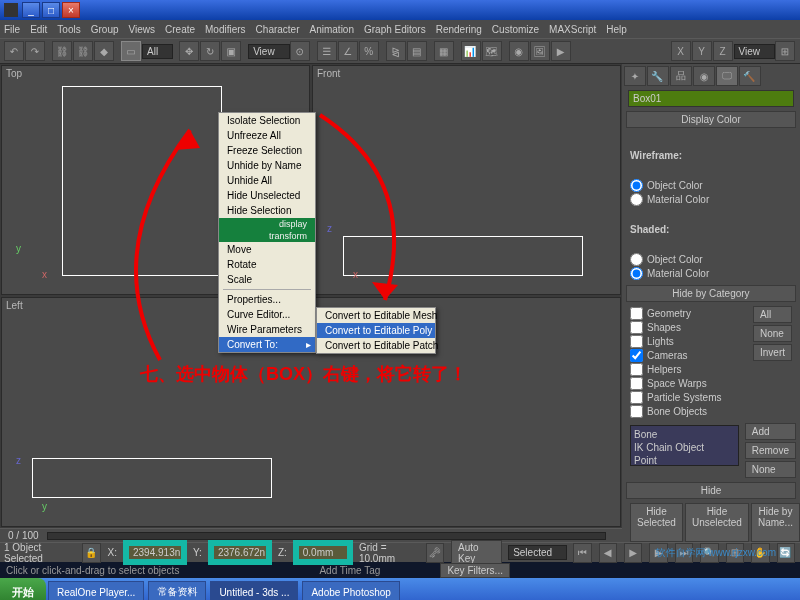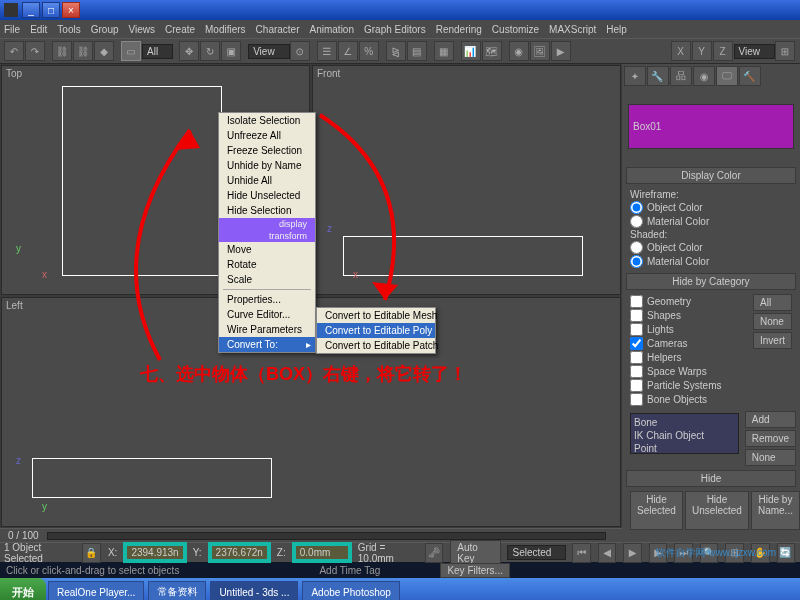--- a/index.html
+++ b/index.html
@@ -23,47 +23,47 @@
 .vp { flex: 1; background: #4a4a4a; border: 1px solid #2a2a2a; position: relative; margin: 1px; }
 .vp-label { position: absolute; top: 2px; left: 4px; color: #b8b8b8; font-size: 10px; }
 .vp-box { position: absolute; border: 1px solid #fff; }
 .axis-y { position: absolute; color: #6c6; font-size: 10px; }
 .axis-x { position: absolute; color: #c66; font-size: 10px; }
 .axis-z { position: absolute; color: #66c; font-size: 10px; }
 .persp-scene { position: absolute; inset: 12px; background: linear-gradient(to bottom, #6a7a8a 55%, #8a9aaa 55%); }
 .sidepanel { width: 178px; background: #4a4a4a; display: flex; flex-direction: column; }
 .side-tabs { display: flex; padding: 2px; gap: 1px; }
 .side-tab { width: 22px; height: 20px; background: #555; border: 1px solid #3a3a3a; display: flex; align-items: center; justify-content: center; color: #aaa; }
-.side-drop { margin: 16px 6px; background: #a21caf; border: 1px solid #333; color: #ccc; padding: 16px 4px; }
+.side-drop { margin: 2px 6px; background: #4d7c0f; border: 1px solid #333; color: #ccc; padding: 2px 4px; }
 .rollout-hdr { background: #555; color: #ccc; padding: 2px 4px; margin: 2px 4px; text-align: center; border: 1px solid #3a3a3a; }
 .rollout-body { padding: 2px 8px; color: #ccc; }
 .radio-row { display: flex; align-items: center; margin: 1px 0; }
 .radio-row input { margin-right: 4px; }
-.prop-row { display: flex; align-items: center; margin: 1px 0; justify-content: space-between; }
+.prop-row { display: flex; align-items: center; margin: 18px 0; justify-content: space-between; font-weight: bold; }
 .cb-row { display: flex; align-items: center; margin: 1px 0; }
 .cb-row input { margin-right: 4px; }
 .side-btn { background: #5a5a5a; border: 1px solid #3a3a3a; color: #ccc; padding: 2px 6px; }
 .bone-list { background: #3a3a5a; border: 1px solid #222; color: #ccc; height: 41px; margin: 2px 4px; padding: 2px; }
 .bone-list div { padding: 1px; }
 .timeline { height: 14px; background: #4a4a4a; display: flex; align-items: center; padding: 0 8px; color: #ccc; border-top: 1px solid #5a5a5a; }
 .slider-track { flex: 1; height: 8px; background: #333; margin: 0 8px; border: 1px solid #222; position: relative; }
 .statusbar1 { height: 20px; background: #4a4a4a; display: flex; align-items: center; padding: 0 4px; color: #ccc; border-top: 1px solid #5a5a5a; gap: 6px; }
-.coord-field { background: #5a5a3a; border: 4px solid #14b8a6; padding: 1px 4px; width: 64px; color: #ccc; }
+.coord-field { background: #5a5a3a; border: 6px solid #14b8a6; padding: 1px 4px; width: 64px; color: #ccc; }
 .small-btn { background: #5a5a5a; border: 1px solid #3a3a3a; color: #ccc; padding: 1px 6px; }
 .statusbar2 { height: 16px; background: #0f172a; color: #999; padding: 0 6px; display: flex; align-items: center; }
 .taskbar { height: 28px; background: linear-gradient(to bottom, #4a8be8, #2a5bc8); display: flex; align-items: center; }
 .startbtn { background: linear-gradient(to bottom, #4aa84a, #2a7a2a); color: #fff; font-weight: bold; padding: 4px 12px; height: 100%; display: flex; align-items: center; font-size: 11px; border-radius: 0 8px 8px 0; }
 .taskitem { background: #3a6ac0; color: #fff; padding: 2px 8px; margin: 2px; border: 1px solid #2a4a90; font-size: 10px; height: 22px; display: flex; align-items: center; max-width: 100px; overflow: hidden; }
 .taskitem.active { background: #2a4a90; }
 .ctx-menu { position: absolute; background: #ece9d8; border: 1px solid #888; box-shadow: 2px 2px 4px rgba(0,0,0,0.5); z-index: 100; }
 .ctx-item { padding: 2px 18px 2px 8px; color: #000; white-space: nowrap; position: relative; }
 .ctx-item.hl { background: #316ac5; color: #fff; }
 .ctx-item.arrow::after { content: "▸"; position: absolute; right: 4px; }
 .ctx-sep { height: 1px; background: #aaa; margin: 2px 4px; }
-.ctx-hdr { background: #8b5cf6; color: #eee; padding: 1px 8px; text-align: right; font-size: 9px; }
+.ctx-hdr { background: #15803d; color: #eee; padding: 1px 8px; text-align: right; font-size: 9px; }
 .annotation { position: absolute; z-index: 200; pointer-events: none; }
 .anno-text { color: #e00; font-size: 18px; font-weight: bold; position: absolute; }
 .watermark { position: absolute; right: 24px; bottom: 40px; color: #3a8ac8; font-size: 11px; z-index: 50; }
 </style>
 </head>
 <body>
 
 <div class="titlebar">
   <div class="titlebar-icon"></div>
   <div class="winbtns">

